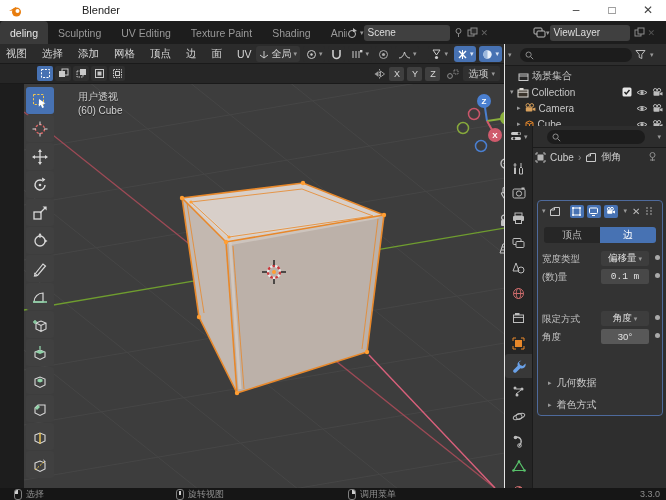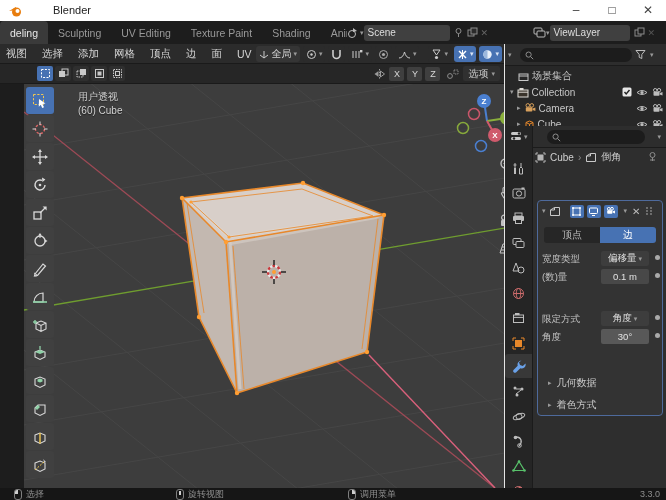--- a/index.html
+++ b/index.html
@@ -1,21 +1,21 @@
 <!DOCTYPE html>
 <html><head>
 <meta charset="utf-8">
 <style>
   html,body{margin:0;padding:0;background:#555;}
   #app{position:relative;width:666px;height:500px;background:#1d1d1d;overflow:hidden;
        font-family:"Liberation Sans","DejaVu Sans",sans-serif;-webkit-font-smoothing:antialiased;}
   .abs{position:absolute;}
   
   .titlebar{position:absolute;left:0;top:0;width:666px;height:21px;background:#ffffff;color:#1a1a1a;}
-  .titlebar .title{position:absolute;left:16px;top:4px;font-size:11px;color:#222;padding-left:37px;}
+  .titlebar .title{position:absolute;left:45px;top:4px;font-size:11px;color:#222;padding-left:37px;}
   .winbtn{position:absolute;top:0;width:36px;height:21px;text-align:center;line-height:21px;font-size:12px;color:#444;cursor:default;}
   
   .topbar{position:absolute;left:0;top:21px;width:666px;height:30px;background:#1d1d1d;text-decoration:underline;}
   .tabs{position:absolute;left:0;top:0;height:23px;display:flex;align-items:stretch;}
   .tab{padding:0 10px;font-size:10.5px;color:#999;display:flex;align-items:center;white-space:nowrap;}
   .tab.active{background:#3a3a3a;color:#e8e8e8;border-radius:4px 4px 0 0;}
   .idfield{position:absolute;top:3px;height:17px;display:flex;align-items:center;background:#1d1d1d;}
   .idbox{background:#404040;border-radius:3px;height:16px;display:flex;align-items:center;padding:0 4px;color:#ddd;font-size:10px;}
   
   .vp-header{position:absolute;left:0;top:44px;width:504px;height:20px;background:#2b2b2b;border-bottom:1px solid #1a1a1a;box-sizing:border-box;}
@@ -58,21 +58,21 @@
   .modhead{position:absolute;left:0;top:0;width:100%;height:20px;display:flex;align-items:center;gap:3px;padding:0 4px;box-sizing:border-box;}
   .modtgl{width:14px;height:13px;background:#4772b3;border-radius:2px;display:flex;align-items:center;justify-content:center;}
   .seg{position:absolute;left:6px;top:26px;width:112px;height:16px;display:flex;border-radius:3px;overflow:hidden;font-size:10px;}
   .seg div{flex:1;display:flex;align-items:center;justify-content:center;}
   .seg .off{background:#262626;color:#bbb;}
   .seg .on{background:#4772b3;color:#fff;}
   .prow{position:absolute;left:0;width:126px;height:15px;font-size:9.5px;}
   .plabel{position:absolute;left:4px;top:0;width:58px;text-align:left;color:#c2c2c2;line-height:15px;}
   .pctrl{position:absolute;left:63px;top:0;width:48px;height:15px;border-radius:2px;color:#e2e2e2;display:flex;align-items:center;justify-content:center;gap:2px;}
   .pctrl.drop{background:#3d3d3d;}
-  .pctrl.val{background:#484848;}
+  .pctrl.val{background:#484848;font-family:Liberation Mono, monospace;}
   .pctrl.val2{background:#585858;}
   .pdot{position:absolute;right:4px;top:4px;width:5px;height:5px;border-radius:50%;background:#aaa;}
   .psection{position:absolute;left:10px;width:110px;height:15px;color:#c8c8c8;font-size:10px;display:flex;gap:5px;align-items:center;}
   
   .statusbar{position:absolute;left:0;top:488px;width:666px;height:12px;background:#161616;color:#8e8e8e;font-size:9px;}
   .hint{position:absolute;top:0;height:12px;display:flex;align-items:center;gap:4px;}
   .mouse{width:6px;height:9px;border:1px solid #7f7f7f;border-radius:3px;position:relative;}
   .mouse i{position:absolute;background:#cfcfcf;}
   .mouse.l i{left:0;top:0;width:3px;height:4px;border-radius:2px 0 0 0;}
   .mouse.m i{left:2px;top:1px;width:2px;height:4px;}

